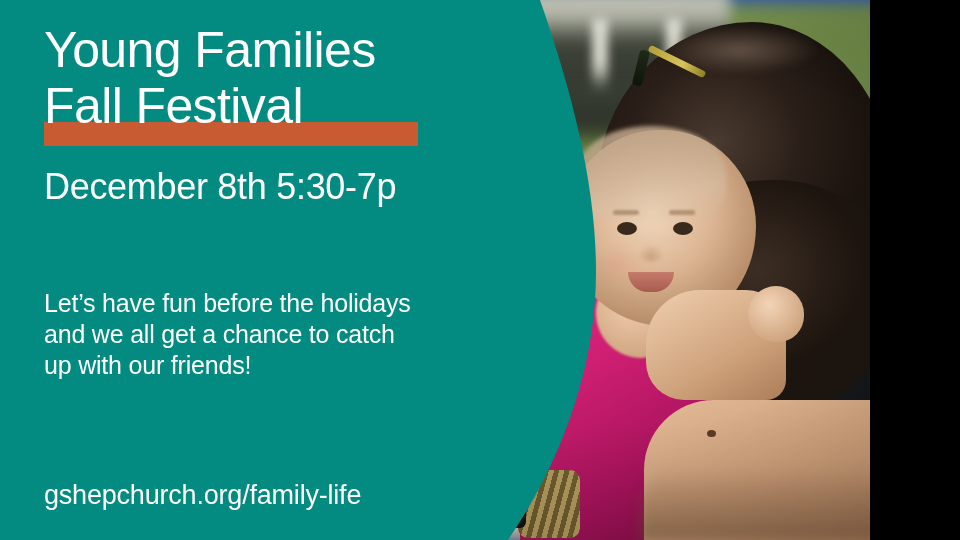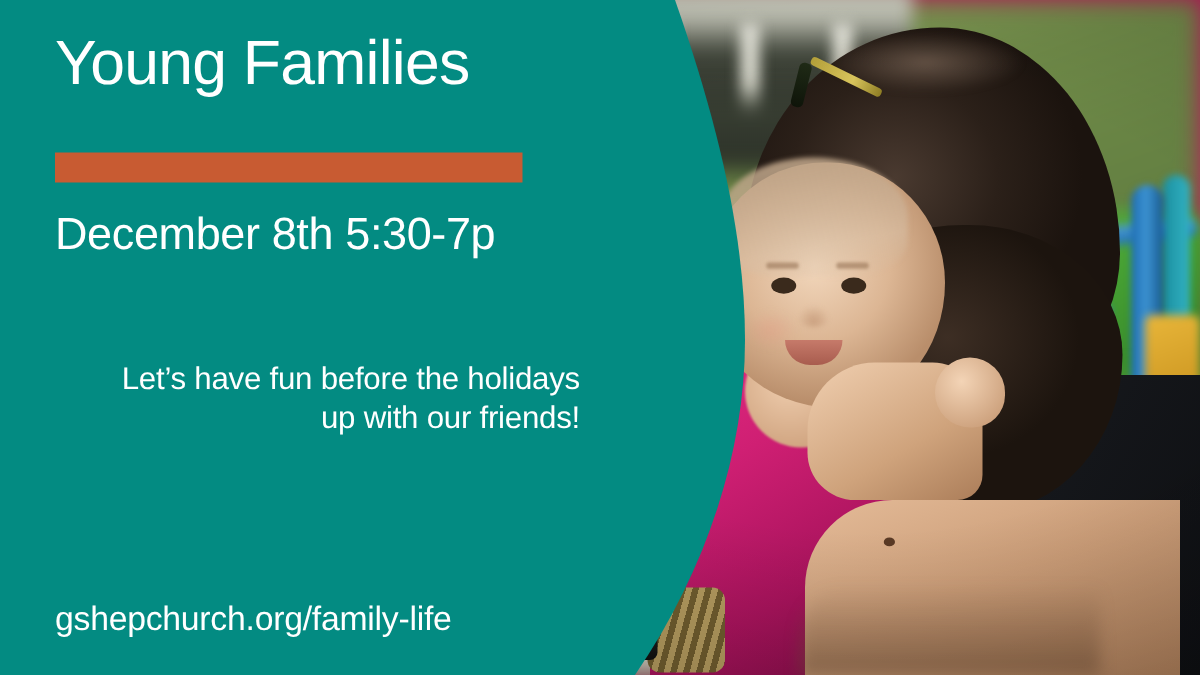--- a/index.html
+++ b/index.html
@@ -3,25 +3,25 @@
 <meta charset="utf-8">
 <title>Young Families Fall Festival</title>
 <style>
   html, body {
     margin: 0;
     padding: 0;
     background: #000;
   }
   #poster {
     position: relative;
-    width: 960px;
+    width: 870px;
     height: 540px;
     overflow: hidden;
     font-family: "Liberation Sans", sans-serif;
-    background: #be185d;
+    background: #1d4ed8;
   }
 
   
   #photo {
     position: absolute;
     inset: 0;
     overflow: hidden;
   }
   .ph { position: absolute; }
 
@@ -352,21 +352,21 @@
   #body-copy {
     position: absolute;
     left: 44px; top: 288px;
     width: 420px;
     font-size: 25px;
     line-height: 31px;
     font-weight: 300;
     letter-spacing: -0.2px;
     z-index: 3;
   }
-  #body-copy div { white-space: nowrap; text-align: right; }
+  #body-copy div { white-space: nowrap; }
   #url-line {
     position: absolute;
     left: 44px; top: 478px;
     font-size: 27px;
     line-height: 34px;
     font-weight: 300;
     letter-spacing: -0.2px;
     white-space: nowrap;
     z-index: 3;
     text-align: center;
@@ -440,25 +440,27 @@
       <path d="M0,0 L540,0 C575,100 596,190 596,272 C596,360 566,455 508,540 L0,540 Z" fill="#038B82"></path>
     </svg>
   </div>
 
   <div id="content" style="color: rgb(255, 255, 255);">
 
     <div id="accent-bar" style="background:#C85B32;"></div>
 
     <div id="title-block">
       <div class="title-line">Young Families</div>
+      <div class="title-line">Fall Festival</div>
     </div>
 
     <div id="date-line">December 8th 5:30-7p</div>
 
     <div id="body-copy">
       <div>Let’s have fun before the holidays</div>
+      <div>and we all get a chance to catch</div>
       <div>up with our friends!</div>
     </div>
 
     <div id="url-line">gshepchurch.org/family-life</div>
   </div>
 
 </div>
 
 </body></html>

